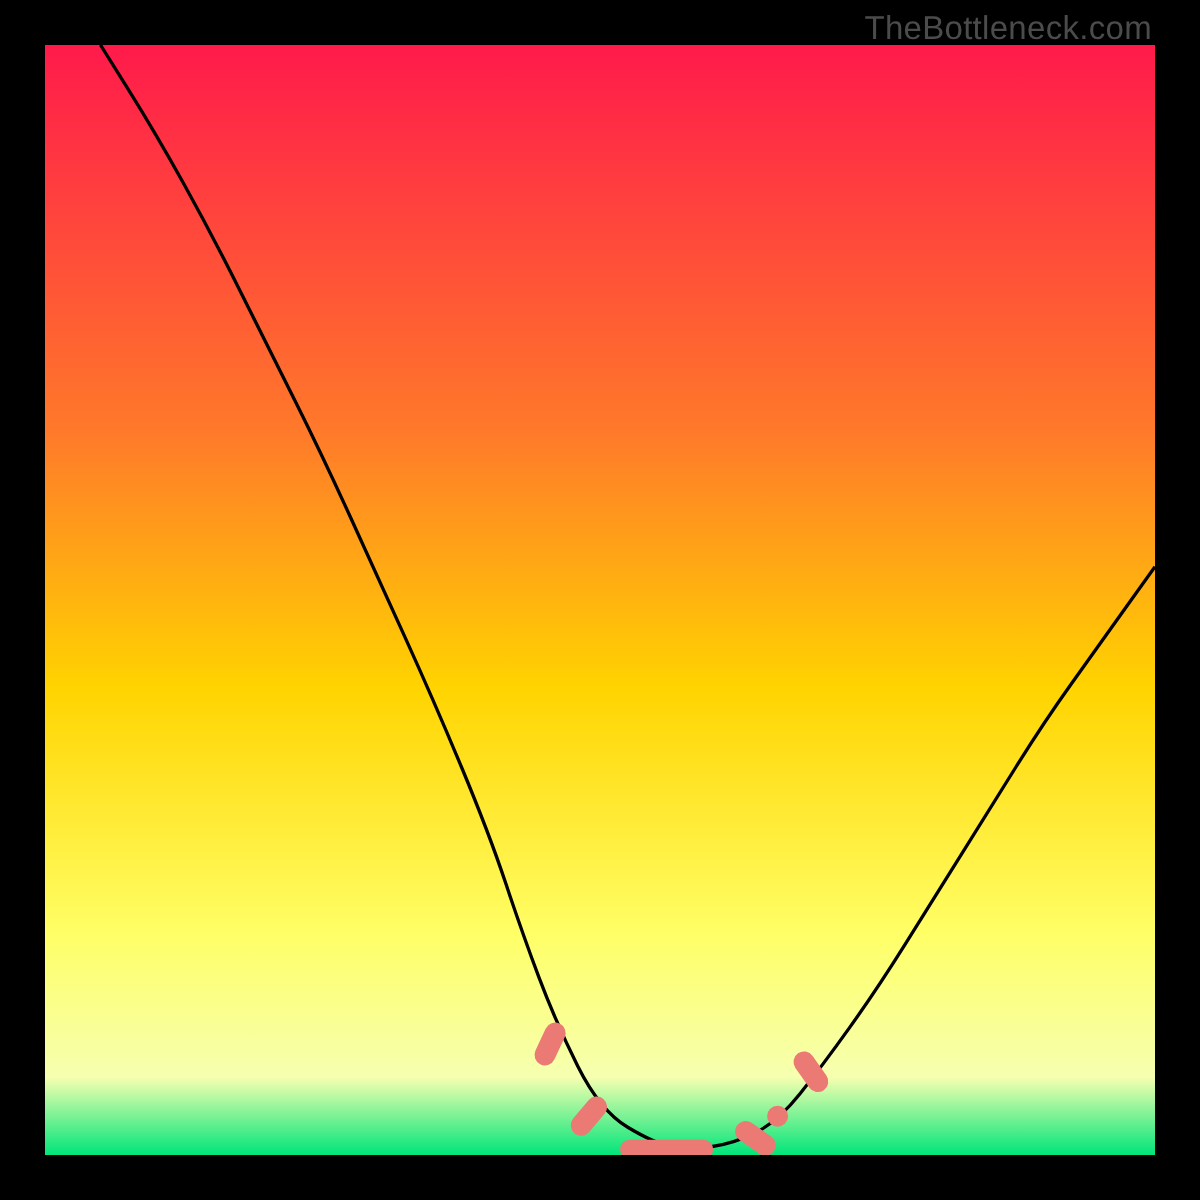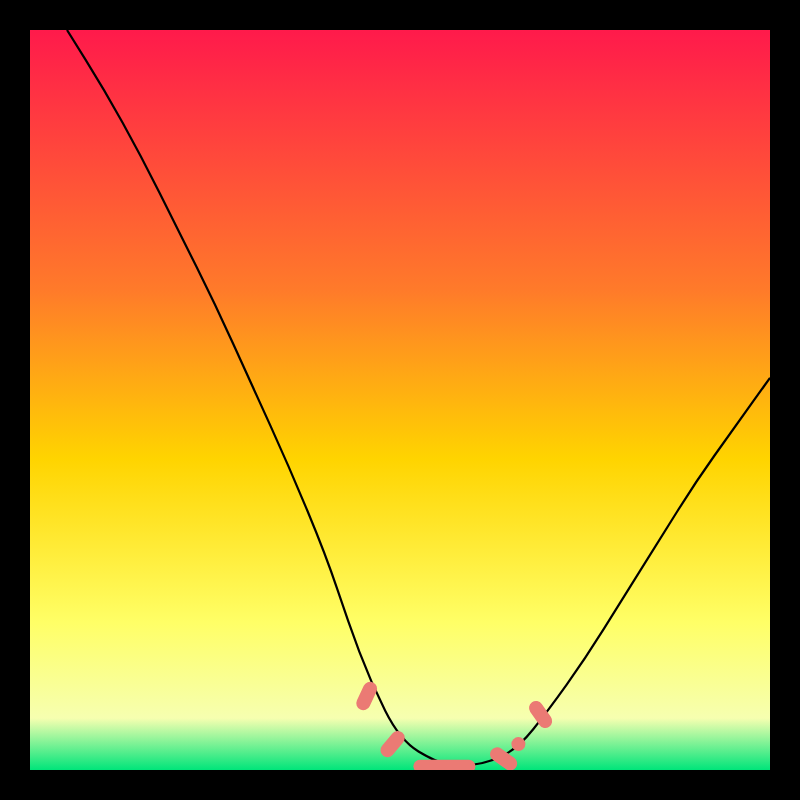--- a/index.html
+++ b/index.html
@@ -58,20 +58,21 @@
   .marker {
     fill: #eb7a74;
     stroke: none;
   }
 </style>
 </head>
 <body>
 
 <div class="frame">
 
+  <div class="watermark">TheBottleneck.com</div>
 
   <div class="plot-area">
 
     <svg class="gradient-bg" viewBox="0 0 740 740" preserveAspectRatio="none">
       <defs>
         <linearGradient id="bg-grad" x1="0" y1="0" x2="0" y2="1">
             <stop offset="0%" stop-color="#ff1a4b"></stop>
             <stop offset="35%" stop-color="#ff7a2a"></stop>
             <stop offset="58%" stop-color="#ffd400"></stop>
             <stop offset="80%" stop-color="#ffff66"></stop>

